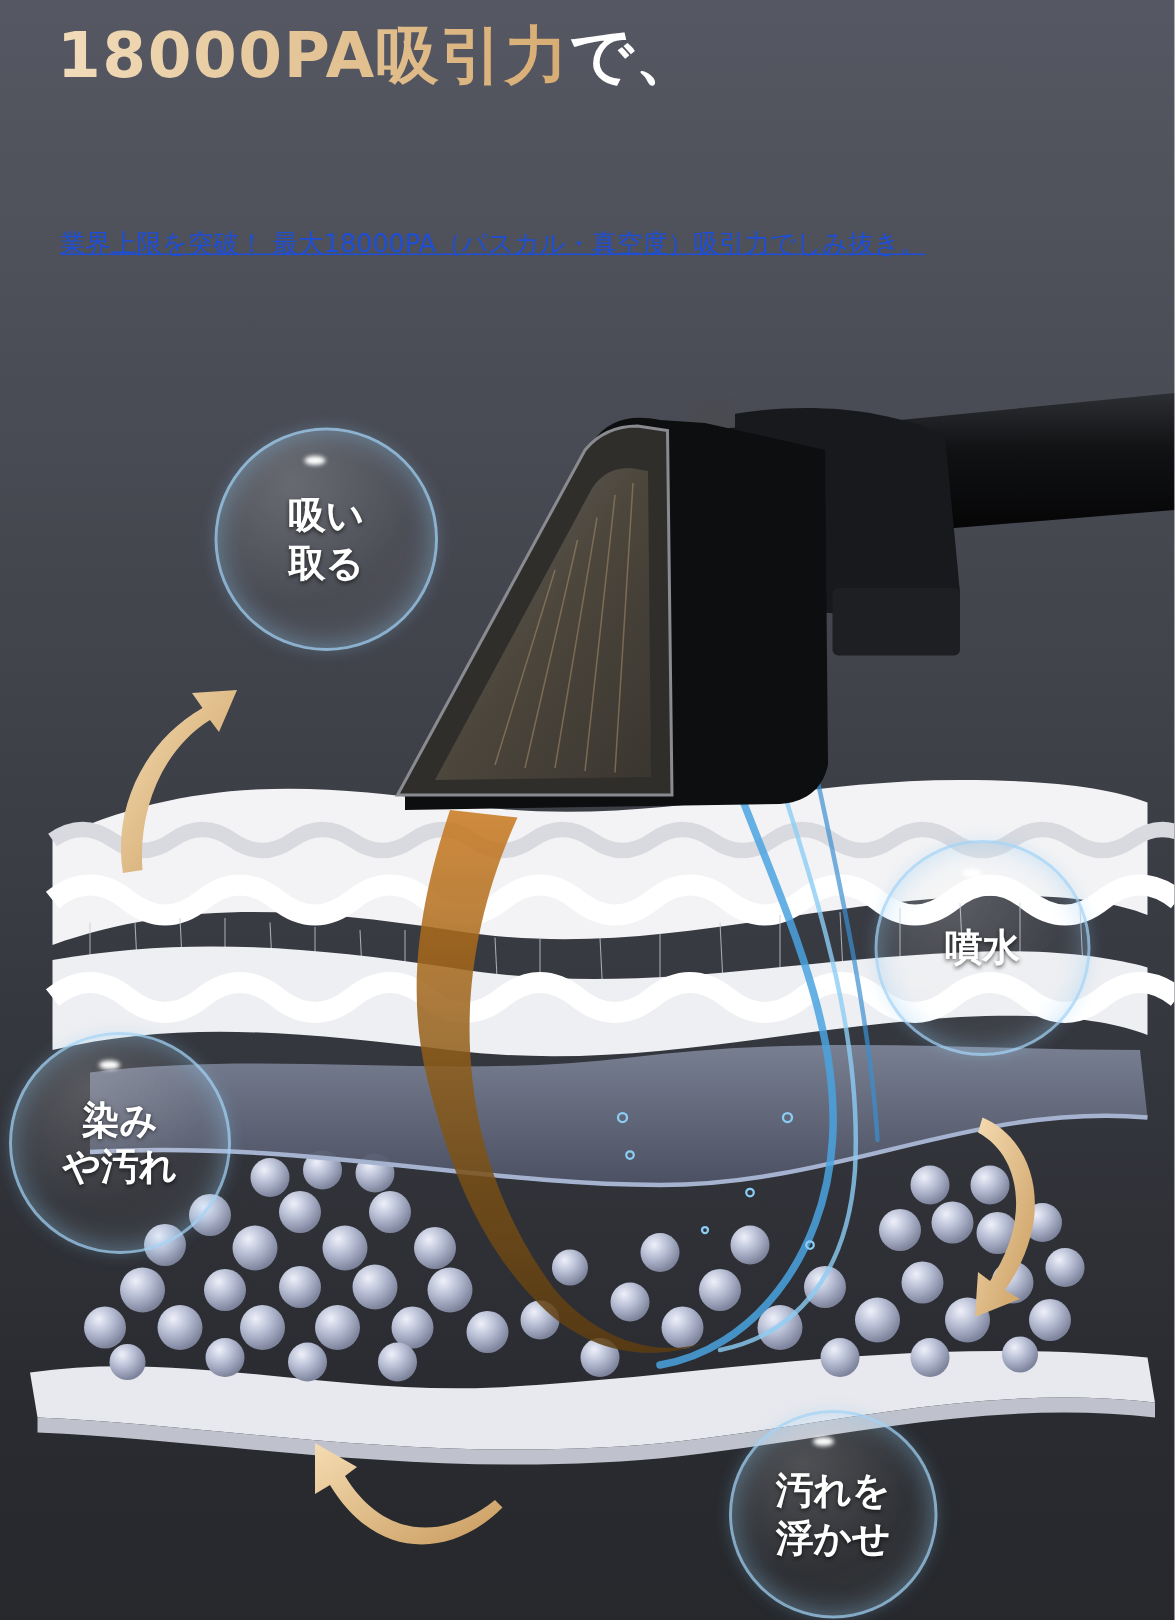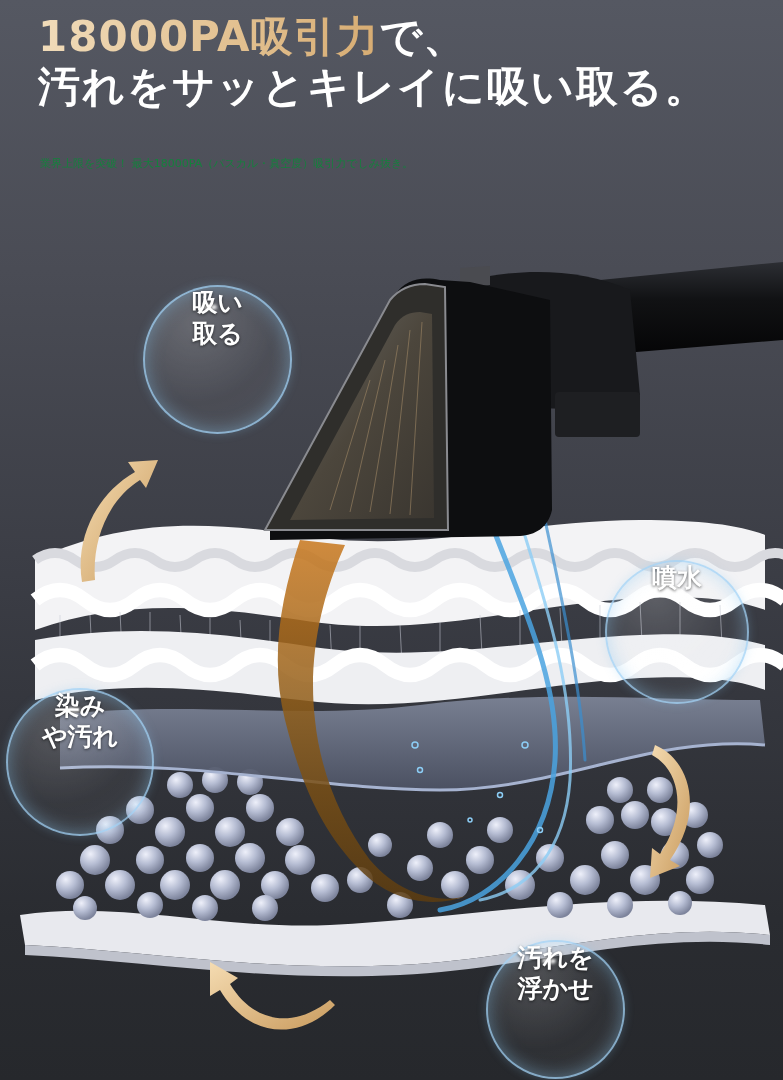--- a/index.html
+++ b/index.html
@@ -6,43 +6,42 @@
     body {
       width: 783px; height: 1080px; overflow: hidden; position: relative;
       background: linear-gradient(180deg, #555862 0%, #4a4c55 25%, #3a3c44 55%, #2a2c31 85%, #26282c 100%);
       font-family: "DejaVu Sans", sans-serif;
     }
     .headline { position: absolute; left: 38px; top: 14px; line-height: 1.1; font-weight: bold; }
     .h1 { font-size: 42px; letter-spacing: 1px; }
     .h1 .gold { color: #e9cba0; background: linear-gradient(90deg,#f1dcba,#d7ac72); -webkit-background-clip: text; background-clip: text; color: transparent; }
     .h1 .white { color: #ffffff; }
     .h2 { font-size: 42px; color: #ffffff; letter-spacing: 2px; margin-top: 4px; }
-    .sub { position: absolute; left: 40px; top: 148px; color: #15803d; font-size: 11px; line-height: 31px; }
+    .sub { position: absolute; left: 40px; top: 148px; color: #1d4ed8; font-size: 17px; line-height: 31px; text-decoration: underline; }
 
     .stage { position: absolute; left: 0; top: 0; width: 783px; height: 1080px; }
     .bubble {
       position: absolute; border-radius: 50%;
       border: 2px solid rgba(160,210,245,0.75);
       box-shadow: inset 0 0 18px rgba(140,200,240,0.45), 0 0 10px rgba(140,200,240,0.25);
       background: radial-gradient(circle at 35% 25%, rgba(255,255,255,0.18), rgba(255,255,255,0.04) 55%, rgba(255,255,255,0.08));
-      display: flex; align-items: flex-start; justify-content: center; text-align: center;
+      display: flex; align-items: center; justify-content: center; text-align: center;
       color: #fff; font-weight: bold; font-size: 25px; line-height: 1.25;
       text-shadow: 0 1px 3px rgba(0,0,0,0.6);
     }
     .bubble .glint { position: absolute; width: 14px; height: 6px; border-radius: 50%; background: #fff; filter: blur(1.5px); top: 12%; left: 40%; }
     .bubble .label { white-space: pre-line; position: relative; }
   </style>
 </head>
 <body>
 
 <div class="headline">
   <div class="h1">
     <span class="gold">18000PA吸引力</span><span class="white">で、</span>
   </div>
-  <div class="h2">汚れをサッとキレイに吸い取る。</div>
 </div>
 
 <div class="sub">
   <div>業界上限を突破！ 最大18000PA（パスカル・真空度）吸引力でしみ抜き。</div>
 </div>
 
 <svg class="stage" viewBox="0 0 783 1080" xmlns="http://www.w3.org/2000/svg">
   <defs>
     <linearGradient id="tube" x1="0" y1="0" x2="0" y2="1">
       <stop offset="0" stop-color="#2c2e33"></stop>
@@ -210,21 +209,21 @@
   <g fill="url(#gold)">
     <path d="M335 1005 C300 1040 250 1040 220 990 L210 996 L210 962 L238 978 L230 984 C255 1025 295 1028 330 1000 Z"></path>
   </g>
 </svg>
 
 <div class="bubble" style="left:143px; top:285px; width:145px; height:145px;">
   <span class="glint"></span>
   <span class="label">吸い
 取る</span>
 </div>
-<div class="bubble" style="left:605px; top:560px; width:140px; height:140px;">
+<div class="bubble" style="left:583px; top:560px; width:140px; height:140px;">
   <span class="glint"></span>
   <span class="label">噴水</span>
 </div>
 <div class="bubble" style="left:6px; top:688px; width:144px; height:144px;">
   <span class="glint"></span>
   <span class="label">染み
 や汚れ</span>
 </div>
 <div class="bubble" style="left:486px; top:940px; width:135px; height:135px;">
   <span class="glint"></span>

